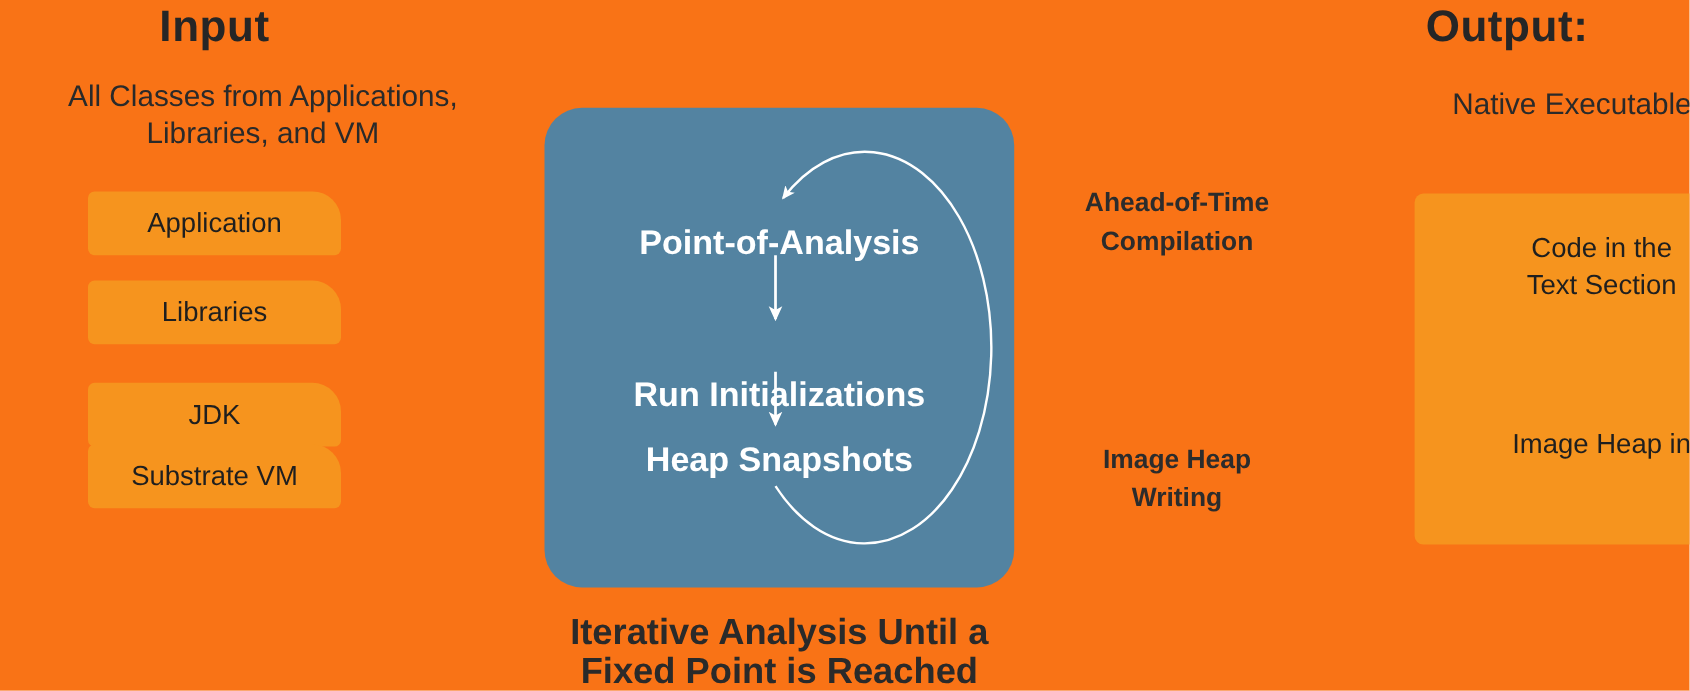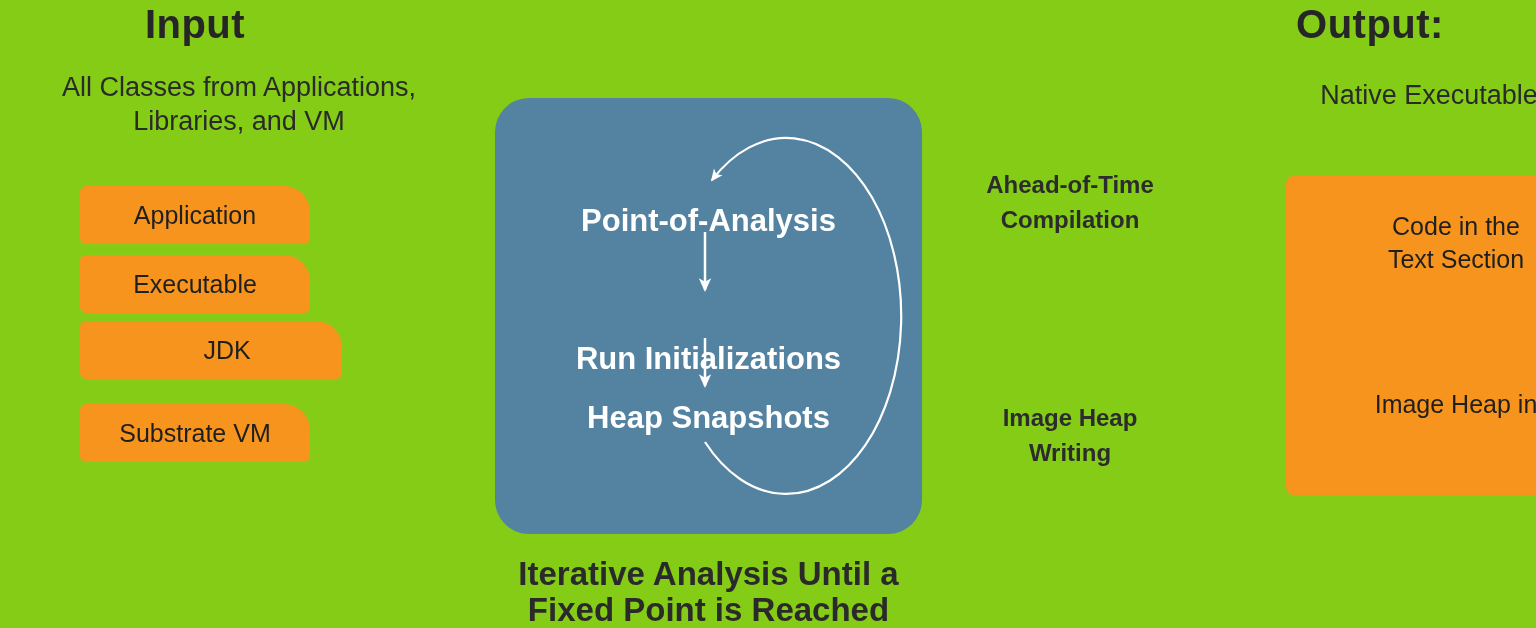--- a/index.html
+++ b/index.html
@@ -4,21 +4,21 @@
 <style>
   html, body {
     margin: 0;
     padding: 0;
     background: #ffffff;
   }
   .canvas {
     position: relative;
     width: 1536px;
     height: 628px;
-    background: #84cc16;
+    background: #f97316;
     overflow: hidden;
     font-family: "Liberation Sans", sans-serif;
     color: #262626;
   }
   .abs { position: absolute; }
 
   .heading {
     font-size: 40px;
     font-weight: 800;
     line-height: 48px;
@@ -43,23 +43,23 @@
     height: 58px;
     background: #F6941E;
     border-radius: 6px 26px 6px 6px;
     display: flex;
     align-items: center;
     justify-content: center;
     font-size: 25px;
     font-weight: 500;
     color: #1f1f1f;
   }
-  .stack-box.b0 { top: 186px; }
+  .stack-box.b0 { top: 174px; }
   .stack-box.b1 { top: 255px; }
-  .stack-box.b2 { top: 321px; padding-left: 32px; }
+  .stack-box.b2 { top: 348px; }
   .stack-box.b3 { top: 404px; }
 
   
   .blue-box {
     left: 495px;
     top: 98px;
     width: 427px;
     height: 436px;
     background: #5383A1;
     border-radius: 34px;
@@ -133,21 +133,21 @@
 <body>
 
 <div class="canvas">
 
   <div class="abs heading input-title">Input</div>
   <div class="abs subheading input-sub">
     <span class="line-block">All Classes from Applications,</span>
     <span class="line-block">Libraries, and VM</span>
   </div>
   <div class="abs stack-box b0">Application</div>
-  <div class="abs stack-box b1">Executable</div>
+  <div class="abs stack-box b1">Libraries</div>
   <div class="abs stack-box b2">JDK</div>
   <div class="abs stack-box b3">Substrate VM</div>
 
   <div class="abs blue-box">
     <svg width="427" height="436" viewBox="0 0 427 436">
       <defs>
         <marker id="arrowhead" viewBox="0 0 10 10" refX="8.5" refY="5" markerWidth="5.5" markerHeight="5.5" orient="auto-start-reverse">
           <path d="M0,0.5 L10,5 L0,9.5 L2.5,5 z" fill="#ffffff"></path>
         </marker>
       </defs>

